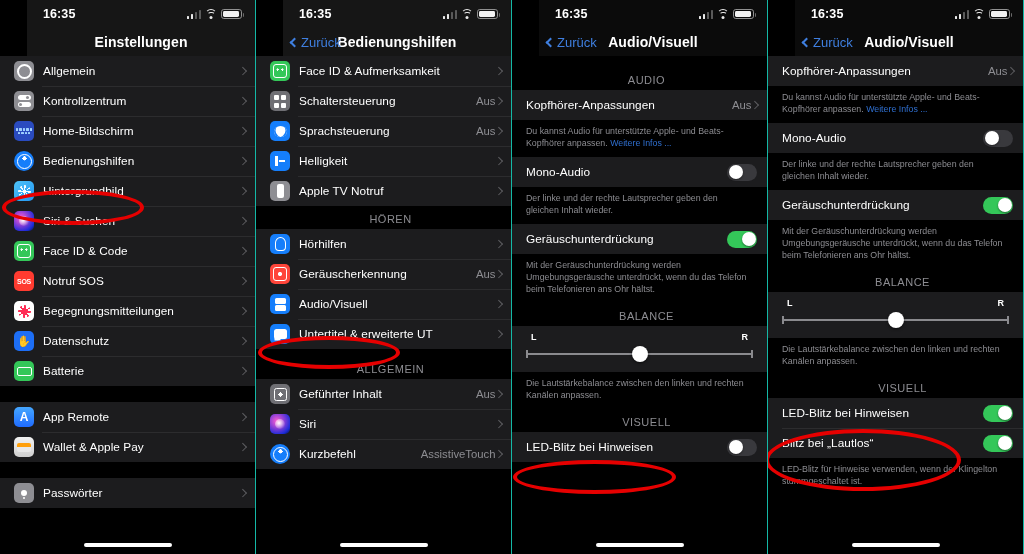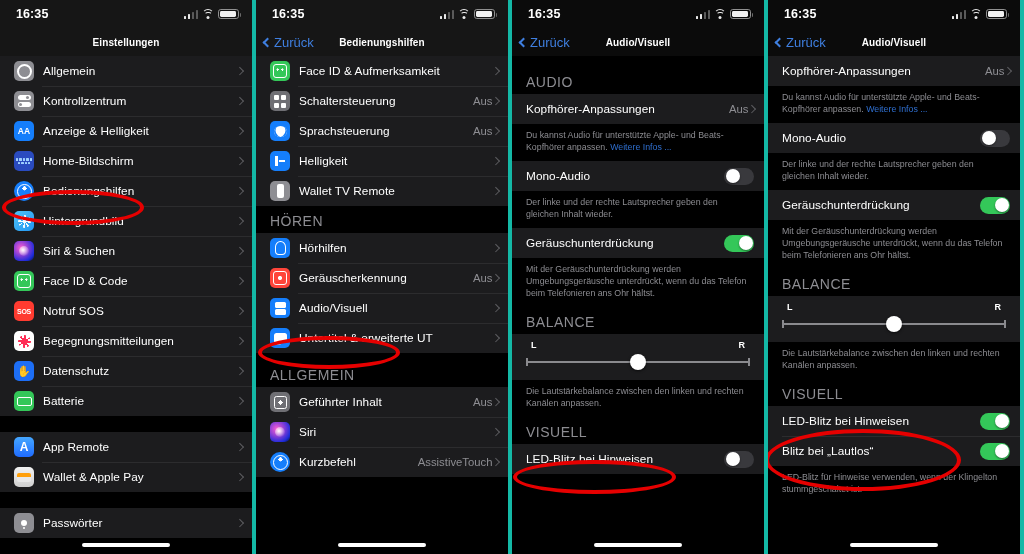--- a/index.html
+++ b/index.html
@@ -6,21 +6,22 @@
   html,body {
     width:1024px; height:554px; overflow:hidden;
     background:#000;
     font-family:"Liberation Sans", sans-serif;
     -webkit-font-smoothing:antialiased;
   }
   .screens { display:flex; width:1024px; height:554px; }
   .panel {
     width:256px; height:554px; position:relative;
     background:#000; overflow:hidden;
-    border-right:4px solid #14b8a6;
+    border-right:1px solid #14b8a6;
+    padding-left:27px;
   }
 
   
   .statusbar {
     height:28px; display:flex; align-items:center;
     justify-content:space-between;
     padding:0 13px 0 16px;
     background:#161616;
     position:relative; z-index:3;
   }
@@ -49,41 +50,41 @@
   .batt i { display:block; height:100%; width:92%; background:#f2f2f2; border-radius:1.4px; }
 
   
   .navbar {
     height:28px; display:flex; align-items:center; position:relative;
     background:#161616;
   }
   .panel.plain-status .navbar { background:#0b0b0b; }
   .nav-title {
     position:absolute; left:0; right:0; text-align:center;
-    color:#fff; font-size:10px; font-weight:bold; letter-spacing:.1px;
+    color:#fff; font-size:14px; font-weight:bold; letter-spacing:.1px;
   }
   .nav-back {
     display:flex; align-items:center; gap:2px;
     color:#3f7fe0; font-size:13px; padding-left:8px; position:relative; z-index:2;
   }
   .chev-back {
     width:7px; height:7px; border-left:2px solid #3f7fe0; border-bottom:2px solid #3f7fe0;
     transform:rotate(45deg); margin-right:1px;
   }
 
   
   .scroll { position:absolute; top:56px; left:0; right:0; bottom:0; overflow:hidden; }
   .group { background:#1c1c1e; }
   .gap { height:11px; background:#000; }
   .gap.sm { height:7px; }
   .gap.lg { height:16px; }
 
   .sec-head {
-    font-size:14px; color:#8d8d92; letter-spacing:.5px;
-    padding:7px 0 4px 14px; background:#000; text-transform:uppercase;
+    font-size:11px; color:#8d8d92; letter-spacing:.5px;
+    padding:7px 0 4px 14px; background:#000; text-transform:uppercase;text-align:center;
   }
   .footnote {
     font-size:8.8px; line-height:12px; color:#8d8d92;
     padding:5px 16px 8px 14px; background:#000;
   }
   .footnote a { color:#2f6fd0; text-decoration:none; }
 
   .row {
     display:flex; align-items:center; height:30px;
     padding-left:14px; padding-right:10px; position:relative;
@@ -248,25 +249,20 @@
         </div>
         <div class="row">
           <span class="ico g-cc">
               <b></b>
               <b></b>
             </span>
           <span class="label">Kontrollzentrum</span>
           <span class="chev"></span>
         </div>
         <div class="row">
-          <span class="ico g-aa">AA</span>
-          <span class="label">Anzeige &amp; Helligkeit</span>
-          <span class="chev"></span>
-        </div>
-        <div class="row">
           <span class="ico g-home">
               <s></s>
               <s></s>
               <s></s>
               <s></s>
               <s></s>
               <s></s>
               <s></s>
               <s></s>
               <s></s>
@@ -398,21 +394,21 @@
           <span class="value">Aus</span>
           <span class="chev"></span>
         </div>
         <div class="row">
           <span class="ico g-side"></span>
           <span class="label">Helligkeit</span>
           <span class="chev"></span>
         </div>
         <div class="row">
           <span class="ico g-tvr"></span>
-          <span class="label">Wallet TV Remote</span>
+          <span class="label">Apple TV Notruf</span>
           <span class="chev"></span>
         </div>
       </div>
 
       <div class="sec-head">HÖREN</div>
       <div class="group">
         <div class="row">
           <span class="ico g-hear"></span>
           <span class="label">Hörhilfen</span>
           <span class="chev"></span>

